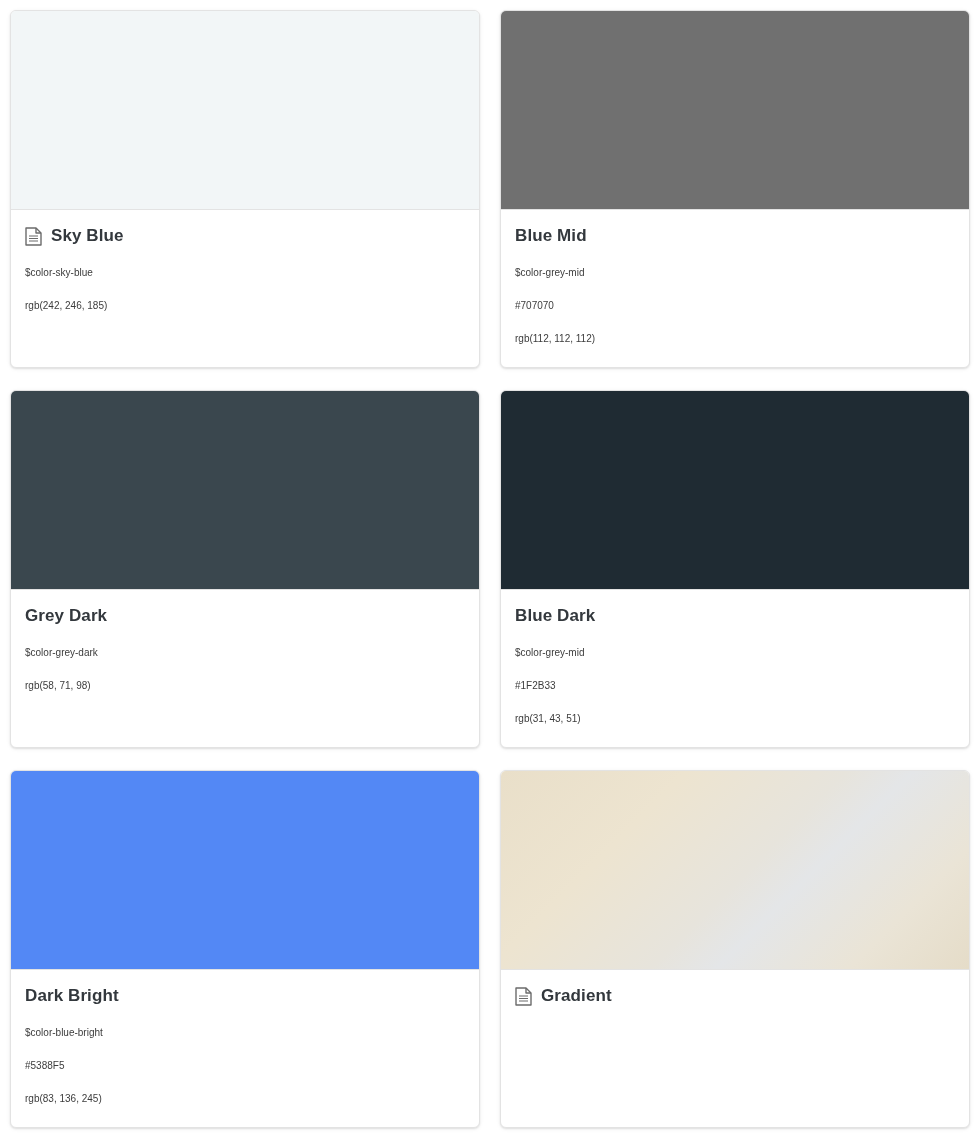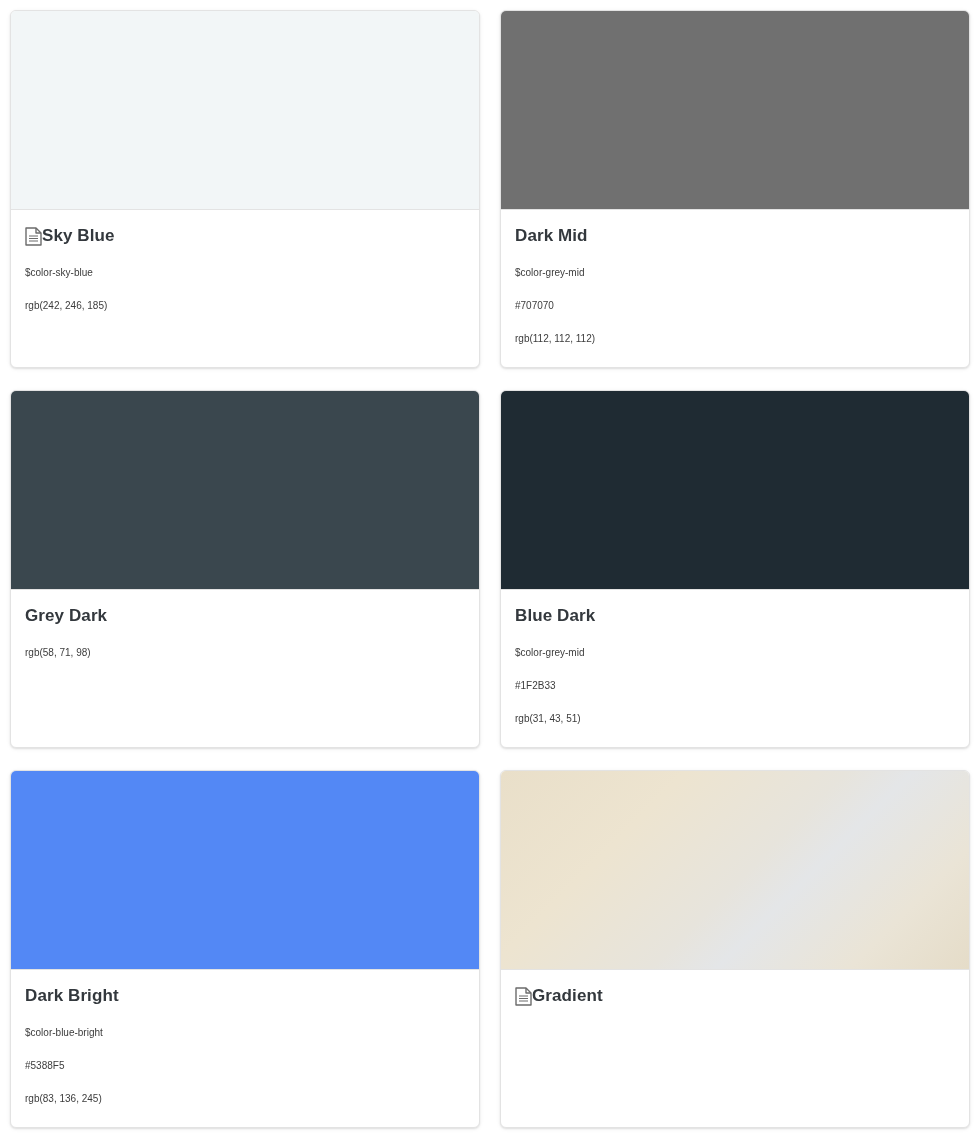--- a/index.html
+++ b/index.html
@@ -40,21 +40,21 @@
   .card-body {
     flex: 1;
     padding: 16px 14px 14px 14px;
     display: flex;
     flex-direction: column;
   }
 
   .card-title-row {
     display: flex;
     align-items: center;
-    gap: 0;
+    gap: 9px;
     margin-bottom: 10px;
   }
 
   .card-title {
     font-size: 17px;
     font-weight: bold;
     color: #33383d;
     letter-spacing: 0.1px;
     line-height: 1.2;
   }
@@ -98,37 +98,38 @@
         <div class="detail-row">$color-sky-blue</div>
         <div class="detail-row">rgb(242, 246, 185)</div>
       </div>
     </div>
   </div>
 
   <div class="color-card">
     <div class="swatch" style="background-color: rgb(112, 112, 112);"></div>
     <div class="card-body">
       <div class="card-title-row">
-        <span class="card-title">Dark Mid</span>
+        <span class="card-title">Blue Mid</span>
       </div>
       <div class="detail-list">
         <div class="detail-row">$color-grey-mid</div>
         <div class="detail-row">#707070</div>
         <div class="detail-row">rgb(112, 112, 112)</div>
       </div>
     </div>
   </div>
 
   <div class="color-card">
     <div class="swatch" style="background-color: rgb(58, 71, 78);"></div>
     <div class="card-body">
       <div class="card-title-row">
         <span class="card-title">Grey Dark</span>
       </div>
       <div class="detail-list">
+        <div class="detail-row">$color-grey-dark</div>
         <div class="detail-row">rgb(58, 71, 98)</div>
       </div>
     </div>
   </div>
 
   <div class="color-card">
     <div class="swatch" style="background-color: rgb(31, 43, 51);"></div>
     <div class="card-body">
       <div class="card-title-row">
         <span class="card-title">Blue Dark</span>

